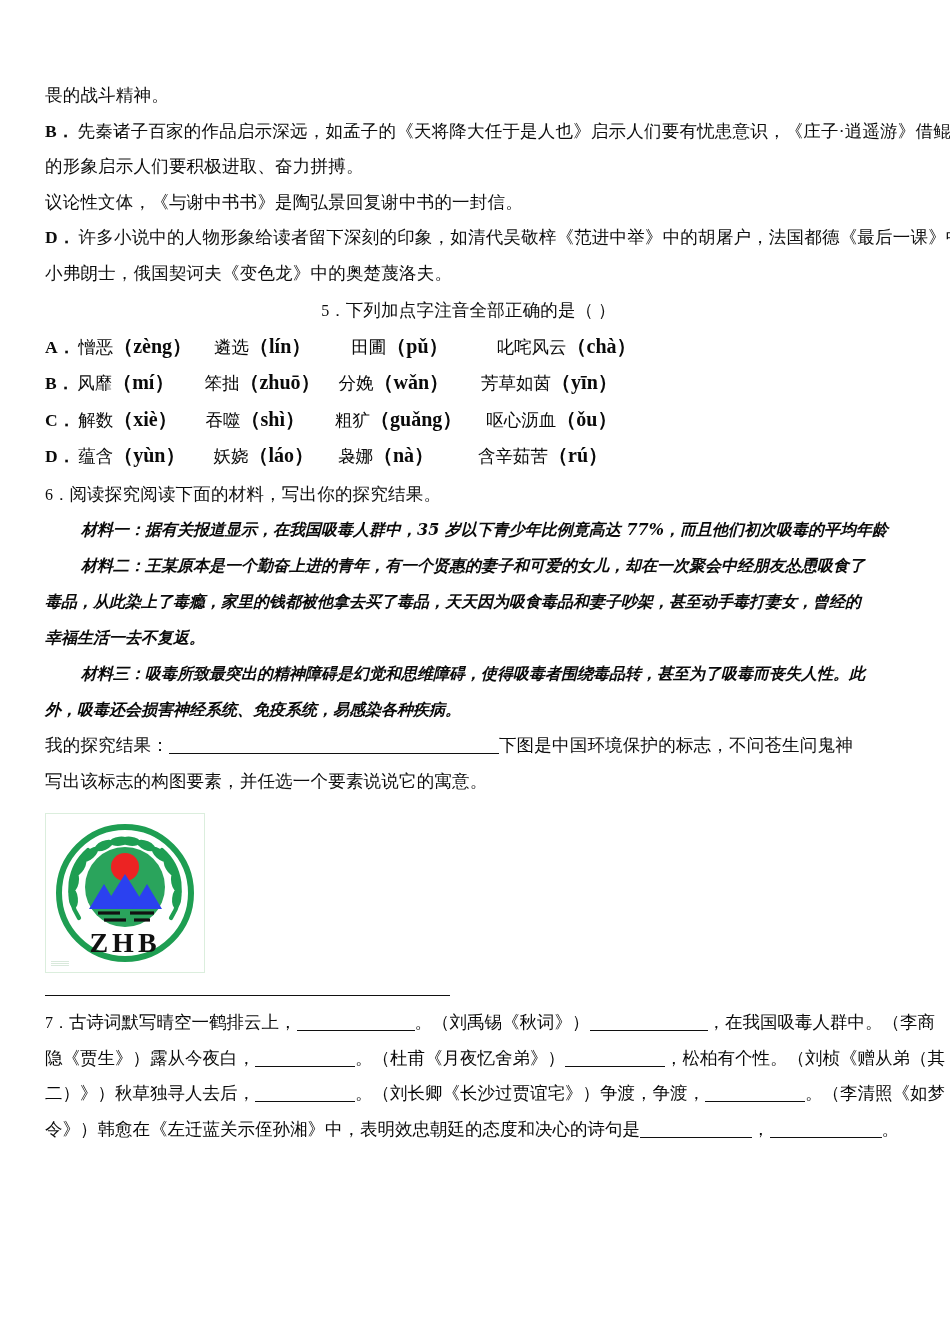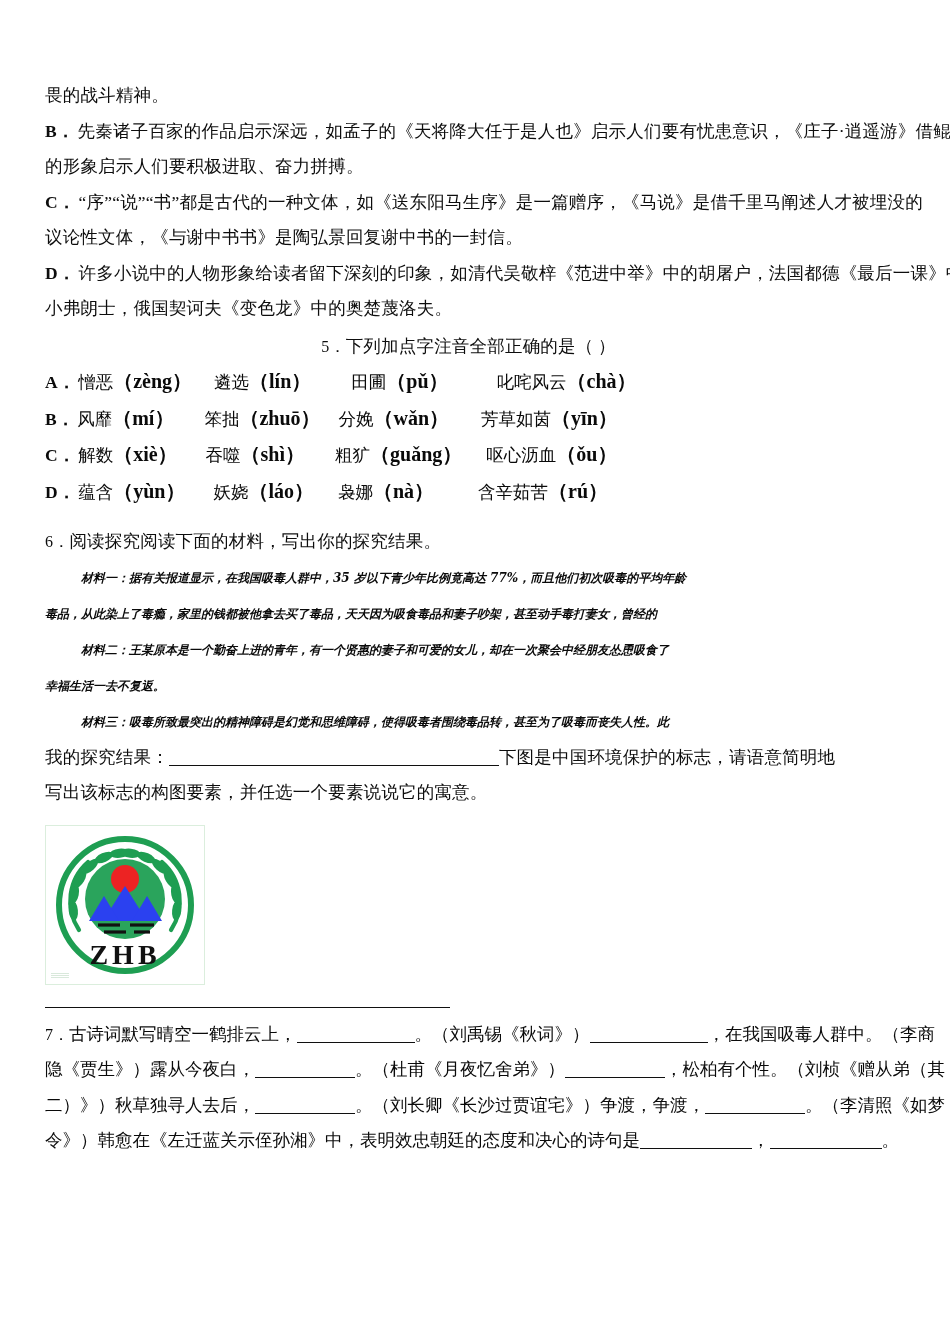--- a/index.html
+++ b/index.html
@@ -34,21 +34,21 @@
     margin-right: 3px;
   }
   .qnum {
     font-size: 16px;
     font-family: "Liberation Serif", "DejaVu Serif", serif;
   }
   
   .material {
     font-style: italic;
     font-family: "DejaVu Serif", "Liberation Serif", serif;
-    font-size: 12px;
+    font-size: 16px;
     line-height: 36px;
     font-weight: 600;
   }
   .material-indent {
     padding-left: 36px;
   }
   .opt-row {
     font-size: 17.5px;
     line-height: 35.5px;
     white-space: nowrap;
@@ -106,23 +106,20 @@
 
 <div class="page">
 
   <div class="line">畏的战斗精神。</div>
 
   <div class="line">
     <span class="opt-letter">B．</span><span>先秦诸子百家的作品启示深远，如孟子的《天将降大任于是人也》启示人们要有忧患意识，《庄子·逍遥游》借鲲鹏</span>
   </div>
   <div class="line">的形象启示人们要积极进取、奋力拼搏。</div>
 
-  <div class="line">
-    <span class="opt-letter">C．</span><span>“序”“说”“书”都是古代的一种文体，如《送东阳马生序》是一篇赠序，《马说》是借千里马阐述人才被埋没的</span>
-  </div>
   <div class="line">议论性文体，《与谢中书书》是陶弘景回复谢中书的一封信。</div>
 
   <div class="line">
     <span class="opt-letter">D．</span><span>许多小说中的人物形象给读者留下深刻的印象，如清代吴敬梓《范进中举》中的胡屠户，法国都德《最后一课》中的</span>
   </div>
   <div class="line">小弗朗士，俄国契诃夫《变色龙》中的奥楚蔑洛夫。</div>
 
   <div class="line" style="margin-top:2px;text-align:center;">
     <span class="qnum">5．</span><span>下列加点字注音全部正确的是（     ）</span>
   </div>
@@ -136,40 +133,41 @@
   </div>
 
   <div class="opt-row">
     <span class="opt-letter">C．</span><span>解数</span><span class="pinyin">（xiè）</span><span class="gap" style="width:28px"></span><span>吞噬</span><span class="pinyin">（shì）</span><span class="gap" style="width:30px"></span><span>粗犷</span><span class="pinyin">（guǎng）</span><span class="gap" style="width:24px"></span><span>呕心沥血</span><span class="pinyin">（ǒu）</span>
   </div>
 
   <div class="opt-row">
     <span class="opt-letter">D．</span><span>蕴含</span><span class="pinyin">（yùn）</span><span class="gap" style="width:28px"></span><span>妖娆</span><span class="pinyin">（láo）</span><span class="gap" style="width:24px"></span><span>袅娜</span><span class="pinyin">（nà）</span><span class="gap" style="width:44px"></span><span>含辛茹苦</span><span class="pinyin">（rú）</span>
   </div>
 
-  <div class="line" style="margin-top:14px;">
+  <div class="line" style="margin-top:2px;">
     <span class="qnum">6．</span><span>阅读探究阅读下面的材料，写出你的探究结果。</span>
   </div>
 
   <div class="material material-indent">
     <span>材料一：</span><span>据有关报道显示，在我国吸毒人群中，35 岁以下青少年比例竟高达 77%，而且他们初次吸毒的平均年龄</span>
   </div>
 
-  <div class="material">毒品，从此染上了毒瘾，家里的钱都被他拿去买了毒品，天天因为吸食毒品和妻子吵架，甚至动手毒打妻女，曾经的</div>
   <div class="material material-indent">
     <span>材料二：</span><span>王某原本是一个勤奋上进的青年，有一个贤惠的妻子和可爱的女儿，却在一次聚会中经朋友怂恿吸食了</span>
   </div>
+  <div class="material">毒品，从此染上了毒瘾，家里的钱都被他拿去买了毒品，天天因为吸食毒品和妻子吵架，甚至动手毒打妻女，曾经的</div>
   <div class="material">幸福生活一去不复返。</div>
 
   <div class="material material-indent">
     <span>材料三：</span><span>吸毒所致最突出的精神障碍是幻觉和思维障碍，使得吸毒者围绕毒品转，甚至为了吸毒而丧失人性。此</span>
   </div>
+  <div class="material">外，吸毒还会损害神经系统、免疫系统，易感染各种疾病。</div>
 
   <div class="line">
-    <span>我的探究结果：</span><span class="blank" style="width:330px"></span><span>下图是中国环境保护的标志，请语意简明地</span>
+    <span>我的探究结果：</span><span class="blank" style="width:330px"></span><span>下图是中国环境保护的标志，不问苍生问鬼神</span>
   </div>
   <div class="line">写出该标志的构图要素，并任选一个要素说说它的寓意。</div>
 
   <div class="logo-wrap">
     <svg width="158" height="158" viewBox="0 0 158 158">
       <rect x="0" y="0" width="158" height="158" fill="#ffffff"></rect>
 
       <circle cx="79" cy="79" r="66" fill="none" stroke="#1e9e52" stroke-width="6"></circle>
 
       <g fill="#1e9e52">

